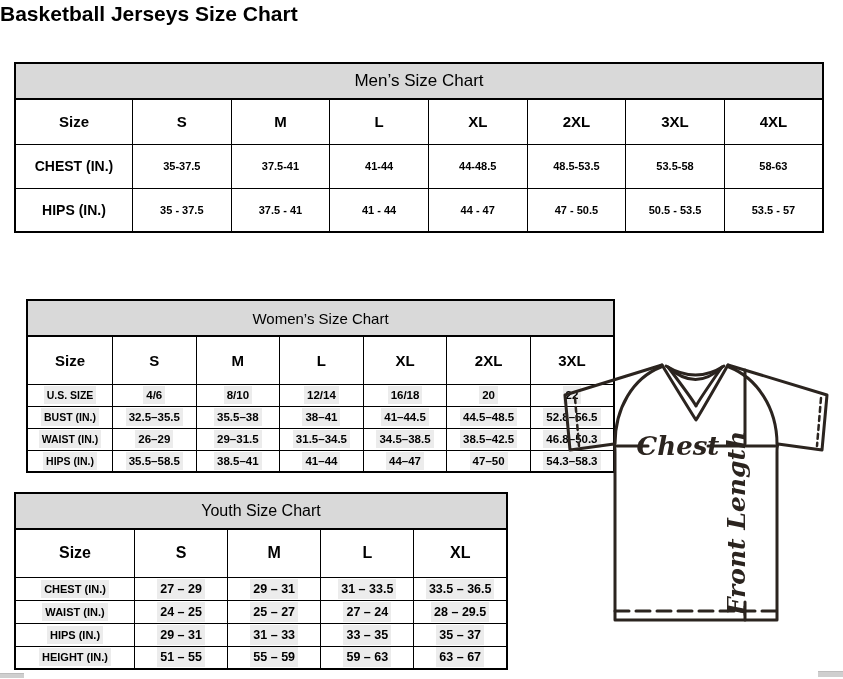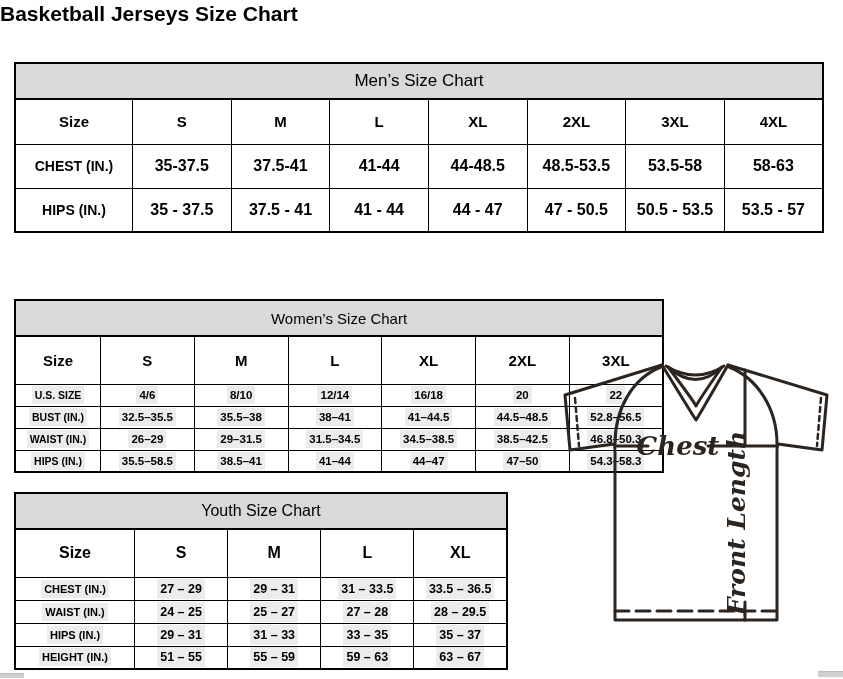--- a/index.html
+++ b/index.html
@@ -11,27 +11,27 @@
   .band{box-sizing:border-box;border:2px solid #000;background:#d9d9d9;
         display:flex;align-items:center;justify-content:center;font-weight:normal;}
   .chart table{width:100%;table-layout:fixed;border-collapse:collapse;border:2px solid #000;}
   .chart th,.chart td{border:1.5px solid #000;text-align:center;vertical-align:middle;
         font-weight:bold;padding:0;overflow:hidden;white-space:nowrap;}
   
   #men{left:14px;top:62px;width:810px;}
   #men .band{height:38px;font-size:17px;}
   #men table{margin-top:-2px;}
   #men th{font-size:15px;}
-  #men td{font-size:16px;}
+  #men td{font-size:11px;}
   #men td.lbl{font-size:14px;}
   #men thead tr{height:45px;}
   #men tbody tr{height:44px;}
   #men th:first-child{width:116px;}
   
-  #women{left:14px;top:299px;width:650px;}
+  #women{left:26px;top:299px;width:589px;}
   #women .band{height:38px;font-size:15px;}
   #women table{margin-top:-2px;}
   #women th{font-size:15px;}
   #women td{font-size:11.5px;}
   #women td.lbl{font-size:10.5px;}
   #women thead tr{height:48px;}
   #women tbody tr{height:22px;}
   #women th:first-child{width:84px;}
   
   #youth{left:14px;top:492px;width:494px;}
@@ -170,21 +170,21 @@
             <td class="lbl"><span class="hl">CHEST (IN.)</span></td>
             <td><span class="hl">27 – 29</span></td>
             <td><span class="hl">29 – 31</span></td>
             <td><span class="hl">31 – 33.5</span></td>
             <td><span class="hl">33.5 – 36.5</span></td>
           </tr>
           <tr>
             <td class="lbl"><span class="hl">WAIST (IN.)</span></td>
             <td><span class="hl">24 – 25</span></td>
             <td><span class="hl">25 – 27</span></td>
-            <td><span class="hl">27 – 28</span></td>
+            <td><span class="hl">27 – 24</span></td>
             <td><span class="hl">28 – 29.5</span></td>
           </tr>
           <tr>
             <td class="lbl"><span class="hl">HIPS (IN.)</span></td>
             <td><span class="hl">29 – 31</span></td>
             <td><span class="hl">31 – 33</span></td>
             <td><span class="hl">33 – 35</span></td>
             <td><span class="hl">35 – 37</span></td>
           </tr>
           <tr>

